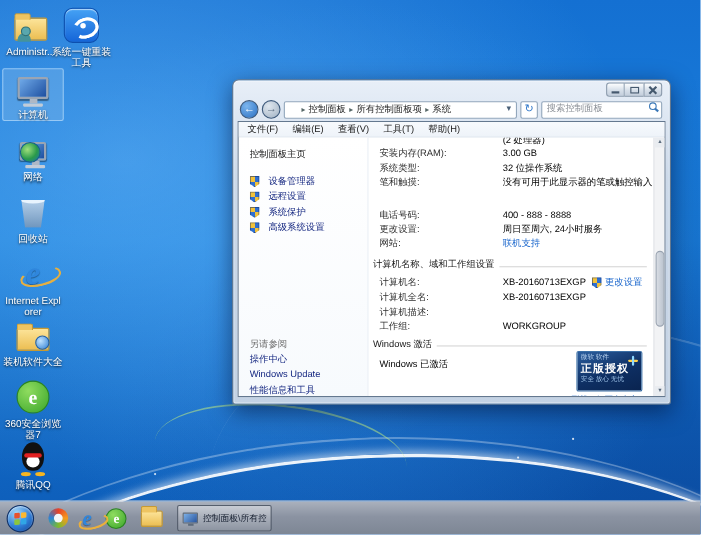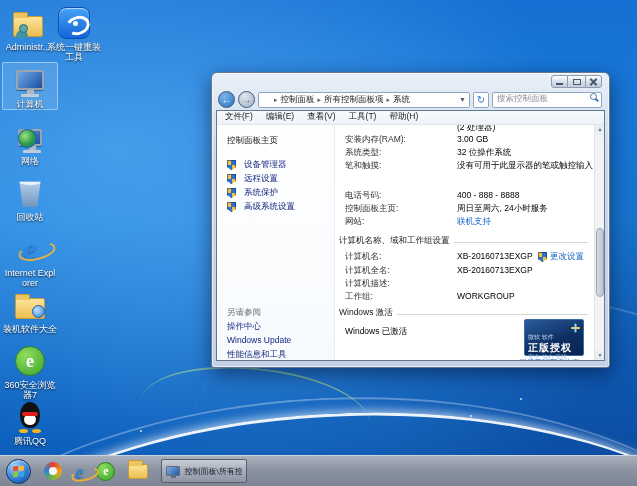--- a/index.html
+++ b/index.html
@@ -78,21 +78,21 @@
   .addr .cpico { width:9px; height:9px; border-radius:1px; background:linear-gradient(135deg,#4e9bе8,#4e9be8 0%,#2e6fc0 60%,#57b04a); flex:none; }
   .crumb-sep { color:#566; font-size:7px; }
   .addr .dd { margin-left:auto; color:#4a6078; font-size:7px; }
   .refresh { width:16px; height:16px; background:#fff; border:1px solid #93a7bc; border-radius:2px; color:#2b74c8; font-size:10px; line-height:14px; text-align:center; }
   .search { width:110px; height:16px; background:#fff; border:1px solid #93a7bc; border-radius:2px; display:flex; align-items:flex-start; padding:0 4px; gap:4px; }
   .search .ph { flex:1; font-size:8.5px; color:#8a8f96; white-space:nowrap; overflow:hidden; }
   .mag { width:7px; height:7px; border:1.5px solid #3a78b8; border-radius:50%; position:relative; flex:none; }
   .mag::after { content:''; position:absolute; right:-3px; bottom:-2px; width:4px; height:1.5px; background:#3a78b8; transform:rotate(40deg); }
 
   .client { margin:0 4px 4px; border:1px solid #64788f; background:#fff; height:251px; display:flex; flex-direction:column; }
-  .menubar { height:14px; background:linear-gradient(#f7fafd,#eef3f9); border-bottom:1px solid #dde5ee; display:flex; gap:13px; padding:0 8px; font-size:8.5px; color:#222; }
+  .menubar { height:14px; background:linear-gradient(#f7fafd,#eef3f9); border-bottom:1px solid #dde5ee; display:flex; align-items:center; gap:13px; padding:0 8px; font-size:8.5px; color:#222; }
   .contentrow { flex:1; display:flex; position:relative; overflow:hidden; }
 
   .sidepane { width:118px; border-right:1px solid #eaeff5; background:linear-gradient(#ffffff,#f7fafd); position:relative; font-size:8.5px; }
   .sp-home { position:absolute; left:10px; top:10px; color:#151515; }
   .sp-task { position:absolute; left:10px; display:flex; align-items:center; gap:8px; color:#0c1f7c; }
   .sp-seealso-h { position:absolute; left:10px; top:182px; color:#6d6d6d; }
   .sp-see { position:absolute; left:10px; color:#0c1f7c; }
   .shield { width:9px; height:10px; flex:none; display:inline-block;
     background:conic-gradient(#2f6fd0 0 25%, #f3c23a 0 50%, #2f6fd0 0 75%, #f3c23a 0 100%);
     clip-path:polygon(0 0,100% 0,100% 70%,50% 100%,0 70%); box-shadow:inset 0 0 0 1px rgba(20,50,110,.6); }
@@ -100,21 +100,21 @@
   .mainpane { flex:1; position:relative; font-size:8.5px; color:#000; overflow:hidden; }
   .prow { position:absolute; left:10px; right:6px; height:11px; white-space:nowrap; }
   .plabel { display:inline-block; width:112px; color:#303030; }
   .pval { color:#000; }
   .link { color:#1a66cc; cursor:pointer; }
   .sect { position:absolute; left:4px; right:6px; display:flex; align-items:center; gap:4px; color:#161616; white-space:nowrap; }
   .sect .rule { flex:1; border-bottom:1px solid #d6d6d6; height:1px; margin-top:3px; }
   .change { position:absolute; right:10px; display:flex; align-items:center; gap:3px; }
 
   .badge { position:absolute; right:10px; top:194px; width:60px; height:37px; border:1px solid #3a6ea5; border-radius:2px;
-    background:linear-gradient(160deg,#2a5d9e,#0e2f63 55%,#0a2450); color:#fff; padding:14px 3px; line-height:1.25; }
+    background:linear-gradient(160deg,#2a5d9e,#0e2f63 55%,#0a2450); color:#fff; padding:2px 3px; line-height:1.25; }
   .badge .b1 { font-size:6px; color:#bcd6f2; }
   .badge .b2 { font-size:10px; font-weight:bold; letter-spacing:1px; }
   .badge .b3 { font-size:6px; color:#9fc3e8; }
   .sparkle { position:absolute; right:3px; top:3px; width:9px; height:9px; }
   .sparkle::before,.sparkle::after { content:''; position:absolute; left:0; top:3.5px; width:9px; height:2px; background:#ffd24a; border-radius:1px; }
   .sparkle::after { transform:rotate(90deg); background:#8fd8ff; }
   .learnmore { position:absolute; right:8px; top:233px; font-size:7.5px; }
 
   .vscroll { width:10px; background:#f2f3f5; border-left:1px solid #e2e4e8; position:relative; }
   .varrow { position:absolute; left:0; width:10px; height:9px; font-size:5px; color:#5a6b7d; text-align:center; line-height:9px; background:#e9ecf0; }
@@ -293,21 +293,21 @@
         </div>
 
         <div class="mainpane">
           <div class="prow" style="top:-3px"><span class="plabel"></span><span class="pval">(2 处理器)</span></div>
 
           <div class="prow" style="top:9px"><span class="plabel">安装内存(RAM):</span><span class="pval">3.00 GB</span></div>
           <div class="prow" style="top:22px"><span class="plabel">系统类型:</span><span class="pval">32 位操作系统</span></div>
           <div class="prow" style="top:35px"><span class="plabel">笔和触摸:</span><span class="pval">没有可用于此显示器的笔或触控输入</span></div>
 
           <div class="prow" style="top:65px"><span class="plabel">电话号码:</span><span class="pval">400 - 888 - 8888</span></div>
-          <div class="prow" style="top:78px"><span class="plabel">控制面板主页:</span><span class="pval">周日至周六, 24小时服务</span></div>
+          <div class="prow" style="top:78px"><span class="plabel">更改设置:</span><span class="pval">周日至周六, 24小时服务</span></div>
           <div class="prow" style="top:91px"><span class="plabel">网站:</span><span class="pval link">联机支持</span></div>
 
           <div class="sect" style="top:110px">
               <span>计算机名称、域和工作组设置</span>
               <i class="rule"></i>
             </div>
           <div class="prow" style="top:126px"><span class="plabel">计算机名:</span><span class="pval">XB-20160713EXGP</span></div>
           <div class="prow" style="top:140px"><span class="plabel">计算机全名:</span><span class="pval">XB-20160713EXGP</span></div>
           <div class="prow" style="top:153px"><span class="plabel">计算机描述:</span><span class="pval"></span></div>
           <div class="prow" style="top:166px"><span class="plabel">工作组:</span><span class="pval">WORKGROUP</span></div>

